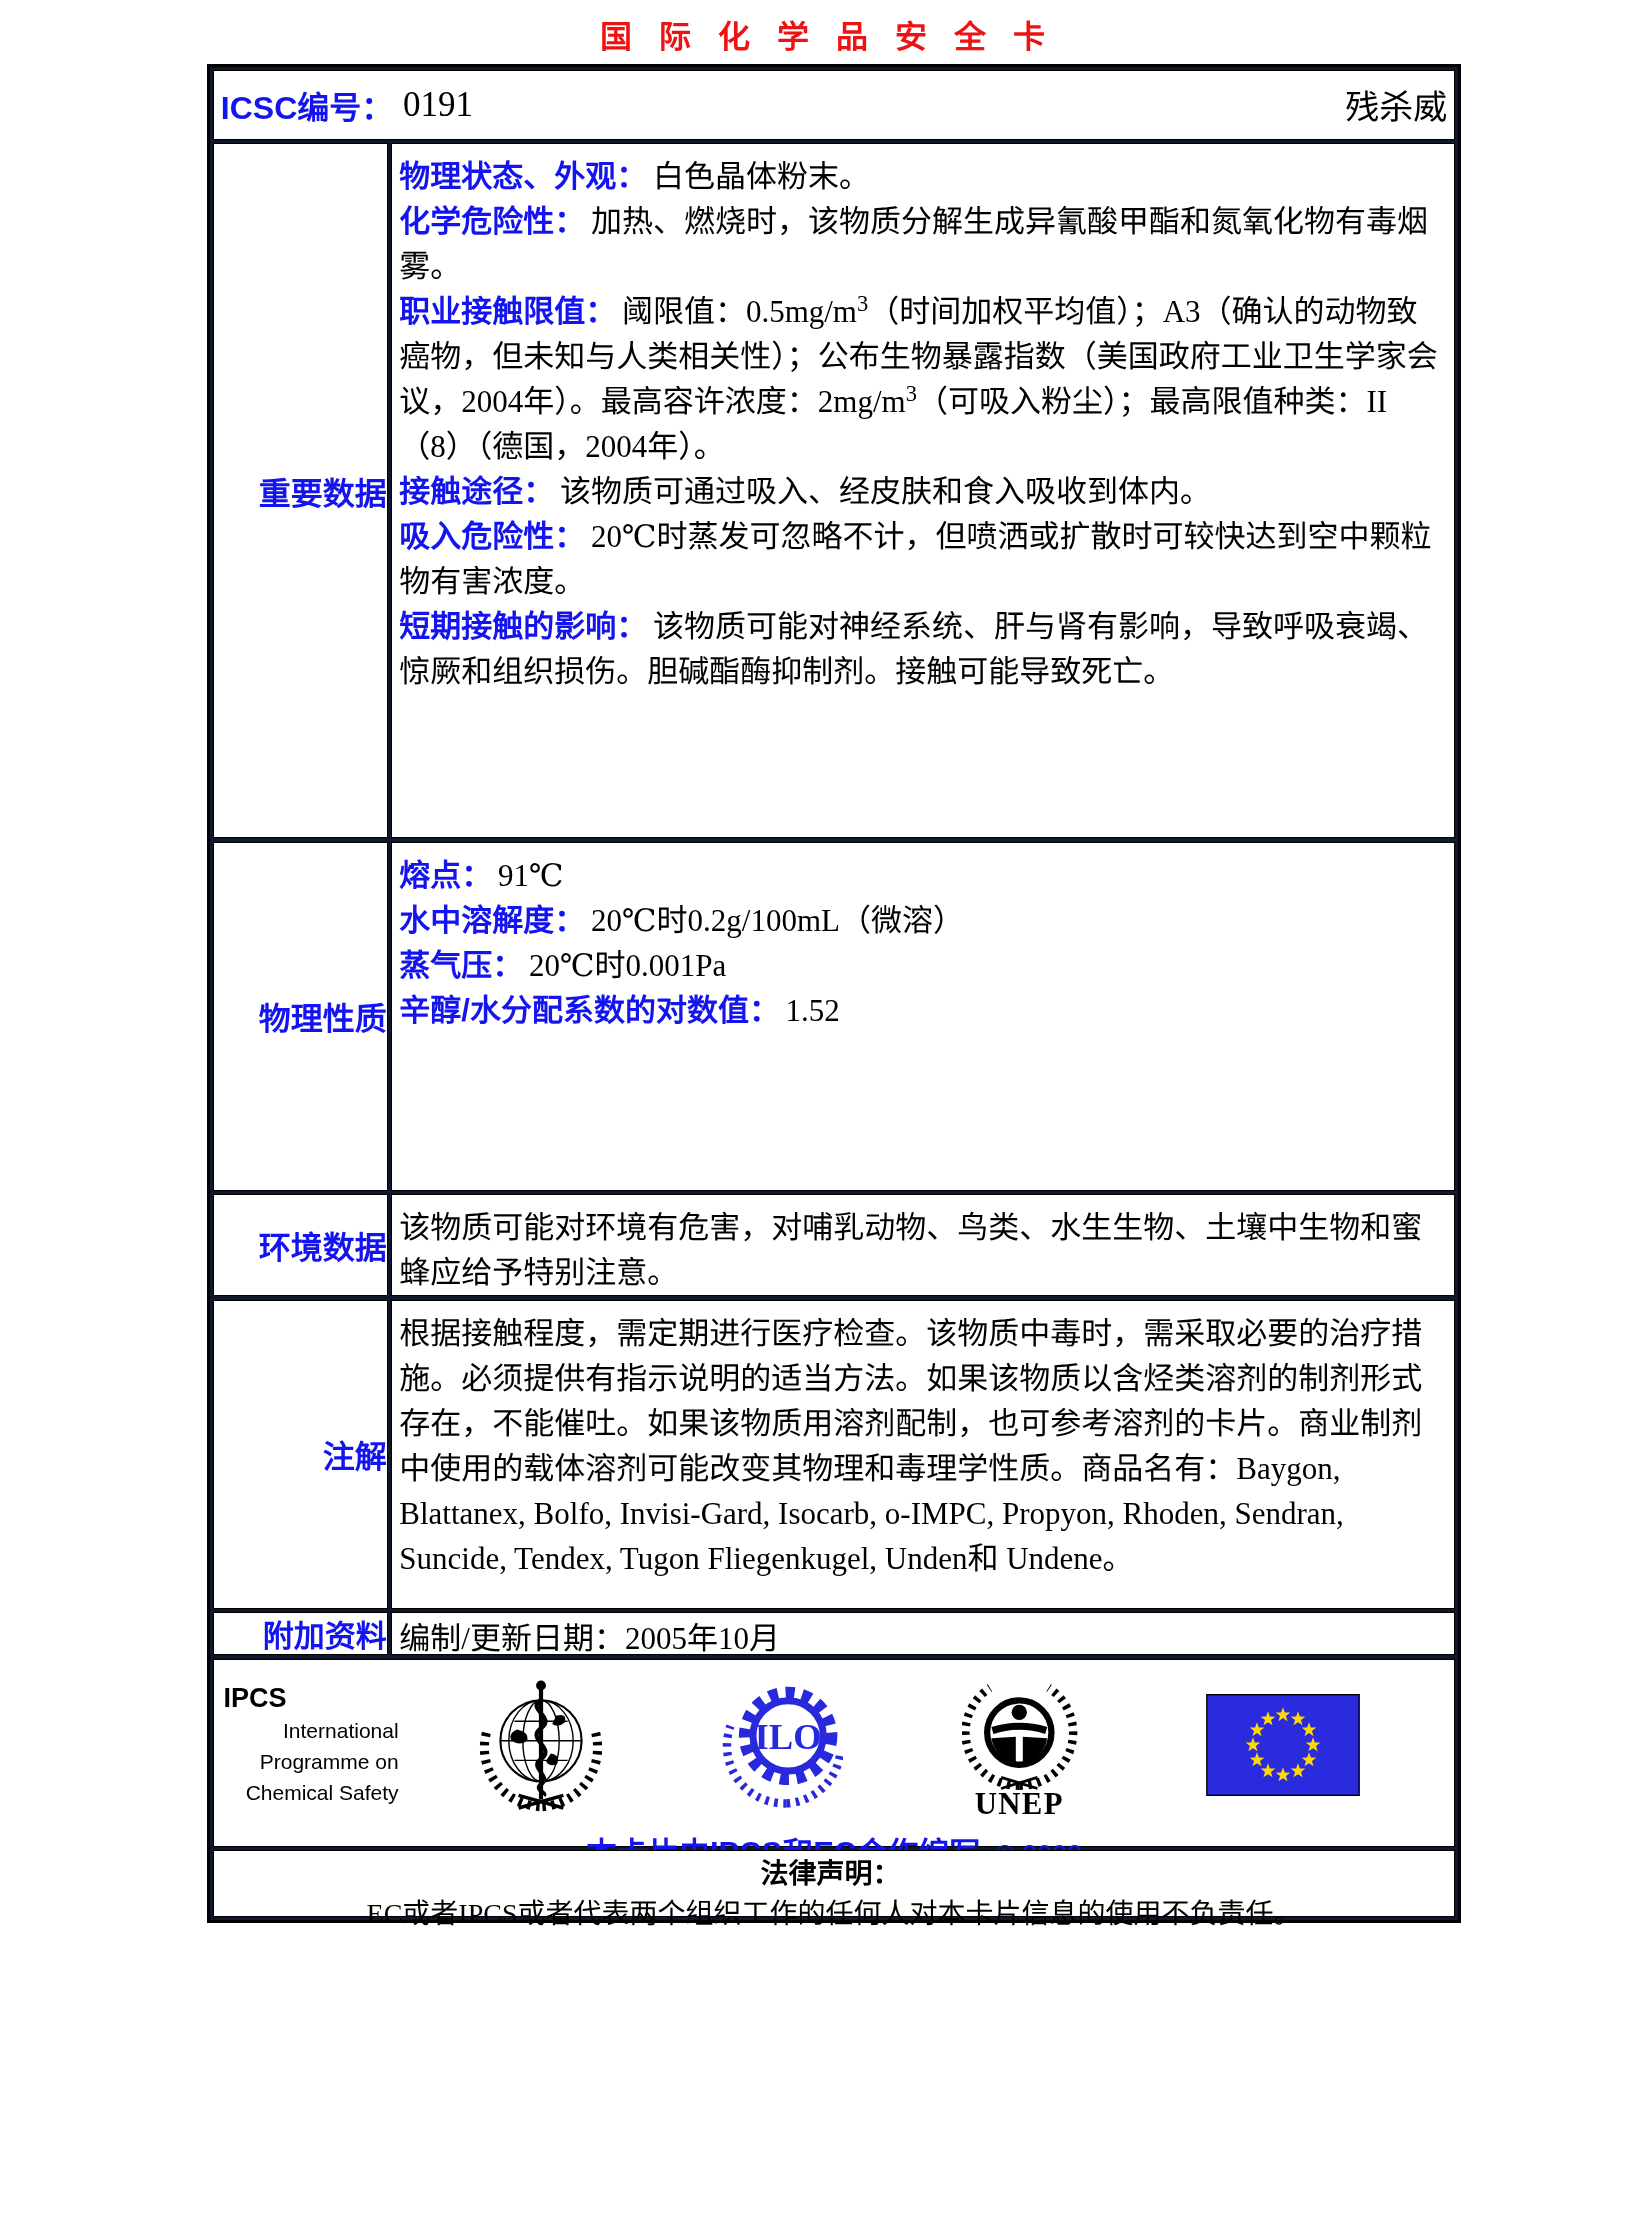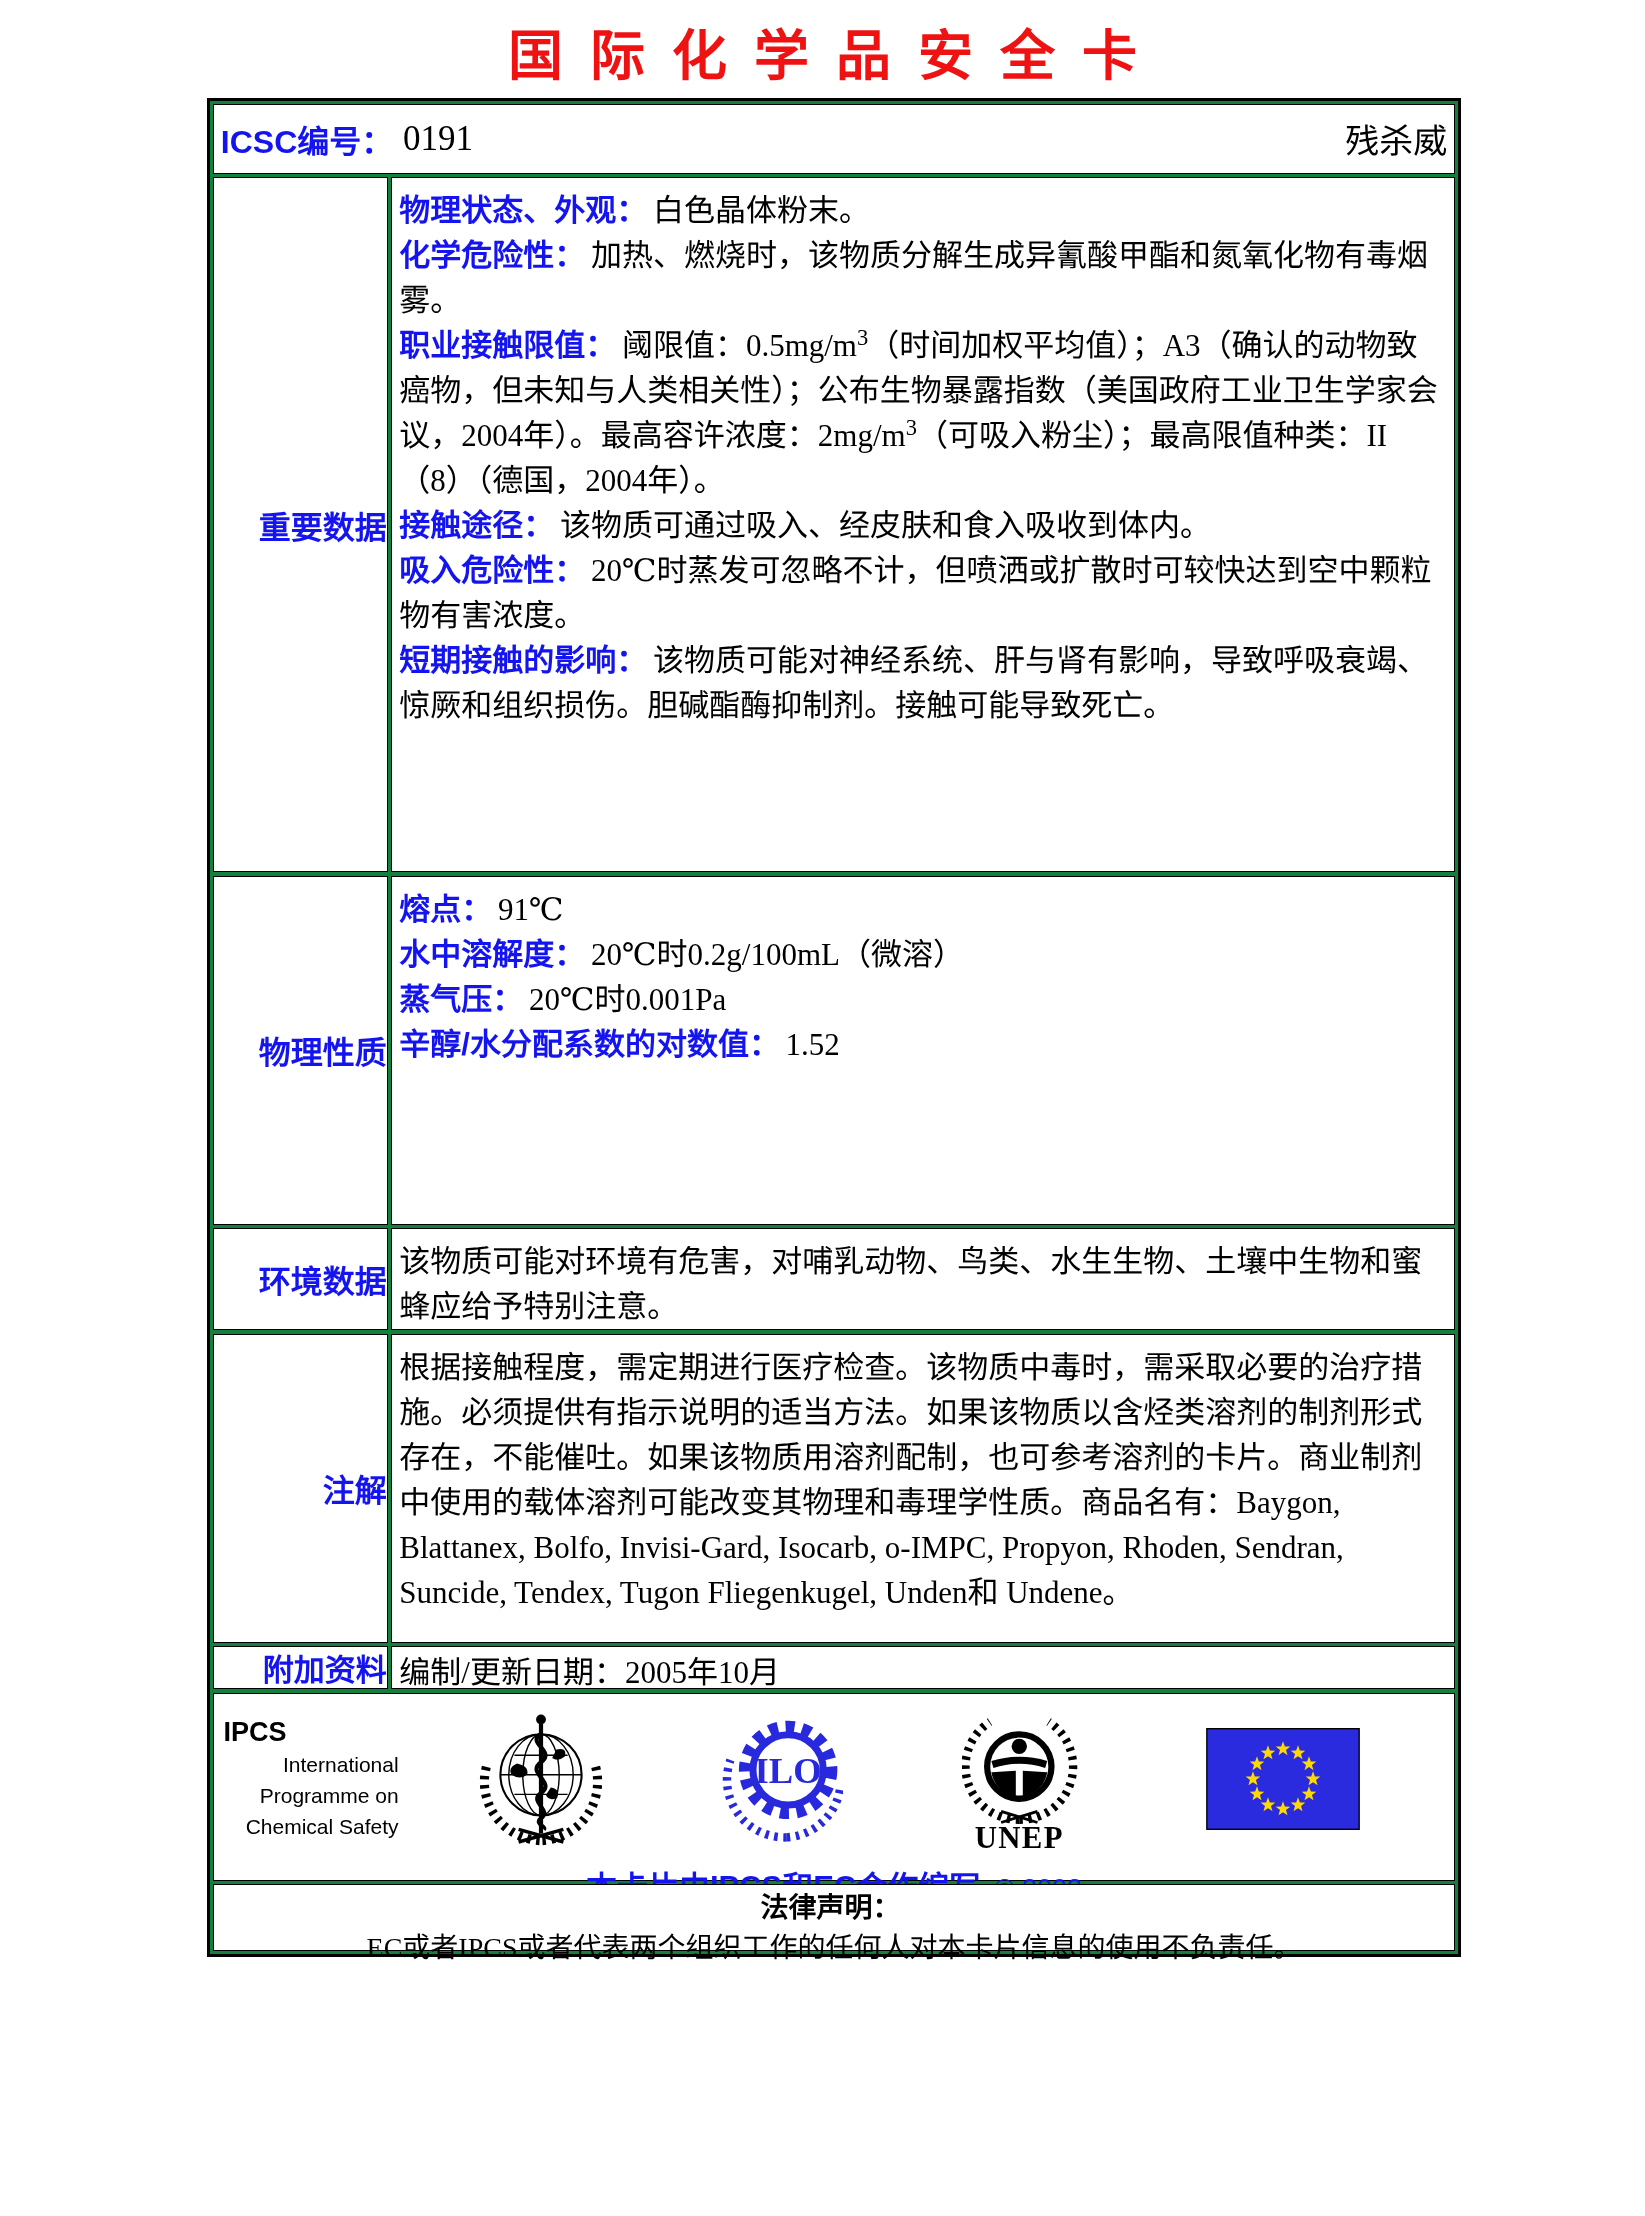--- a/index.html
+++ b/index.html
@@ -9,26 +9,26 @@
   *{box-sizing:border-box;margin:0;padding:0;}
   html,body{background:#fff;}
   body{
     width:1645px;height:2216px;position:relative;
     font-family:"Liberation Serif","DejaVu Serif",serif;
     color:var(--ink);
   }
   .title{
     margin-top:11.2px;text-align:center;
     font-family:"Liberation Sans","DejaVu Sans",sans-serif;
-    font-weight:bold;font-size:55px;letter-spacing:27px;padding-left:27px;
+    font-weight:bold;font-size:32px;letter-spacing:27px;padding-left:27px;
     color:var(--title-red);
   }
   .card{
     margin:7px 0 8px 207px;width:1254px;
-    border:3.5px solid var(--ink);padding:2.8px;background:#15803d;
+    border:3.5px solid var(--ink);padding:2.8px;background:#0f172a;
   }
   .row{display:flex;gap:3.5px;margin-bottom:3.5px;}
   .row:last-child{margin-bottom:0;}
   .cell{border:1.4px solid var(--ink);background:#fff;}
   .full{flex:1 1 auto;}
   .label-cell{
     flex:0 0 175px;display:flex;align-items:center;justify-content:flex-end;
   }
   .content-cell{flex:1 1 auto;padding:9.8px 8.4px 0 7px;}
   .section-label{

